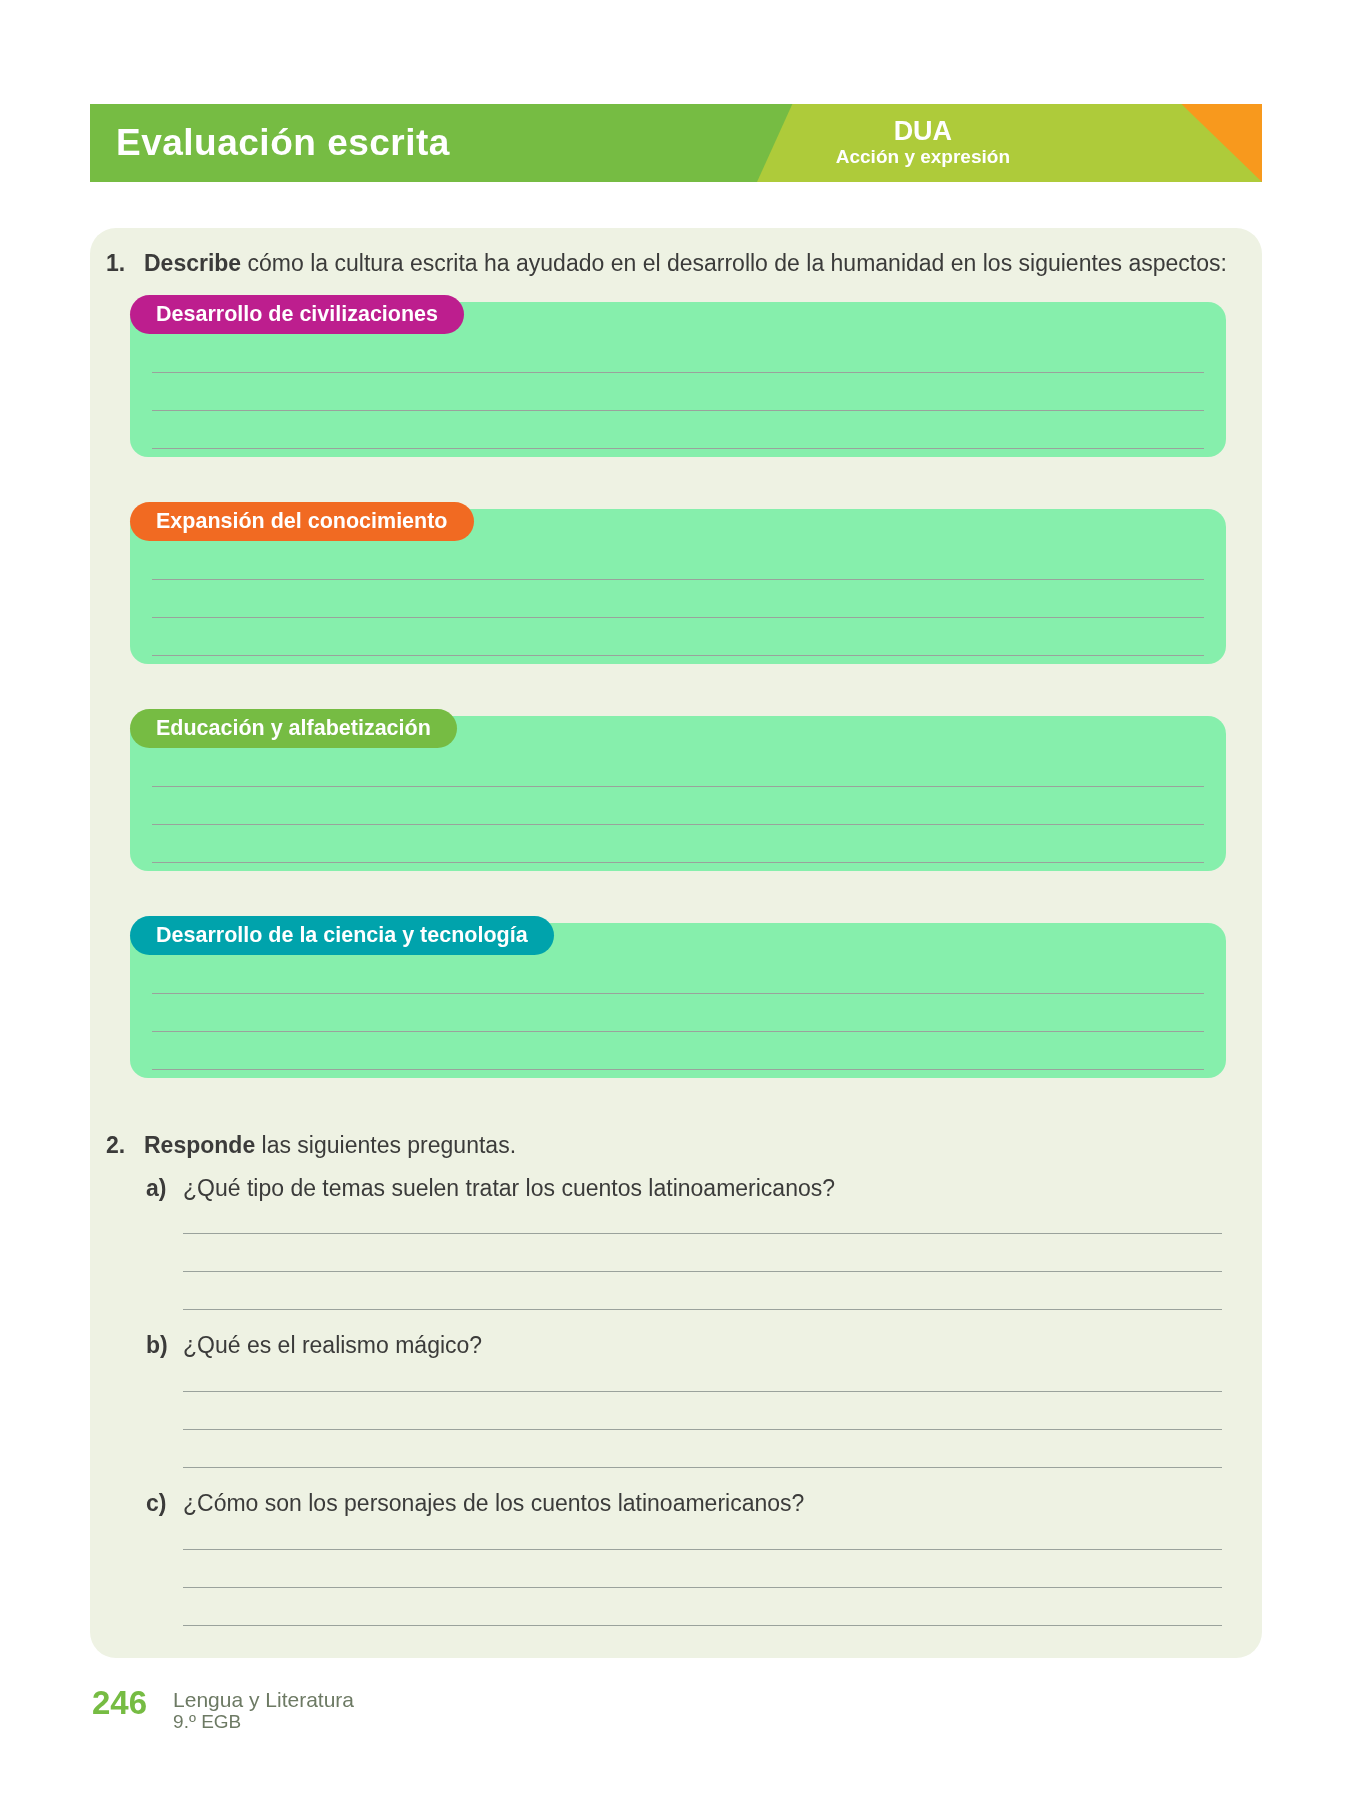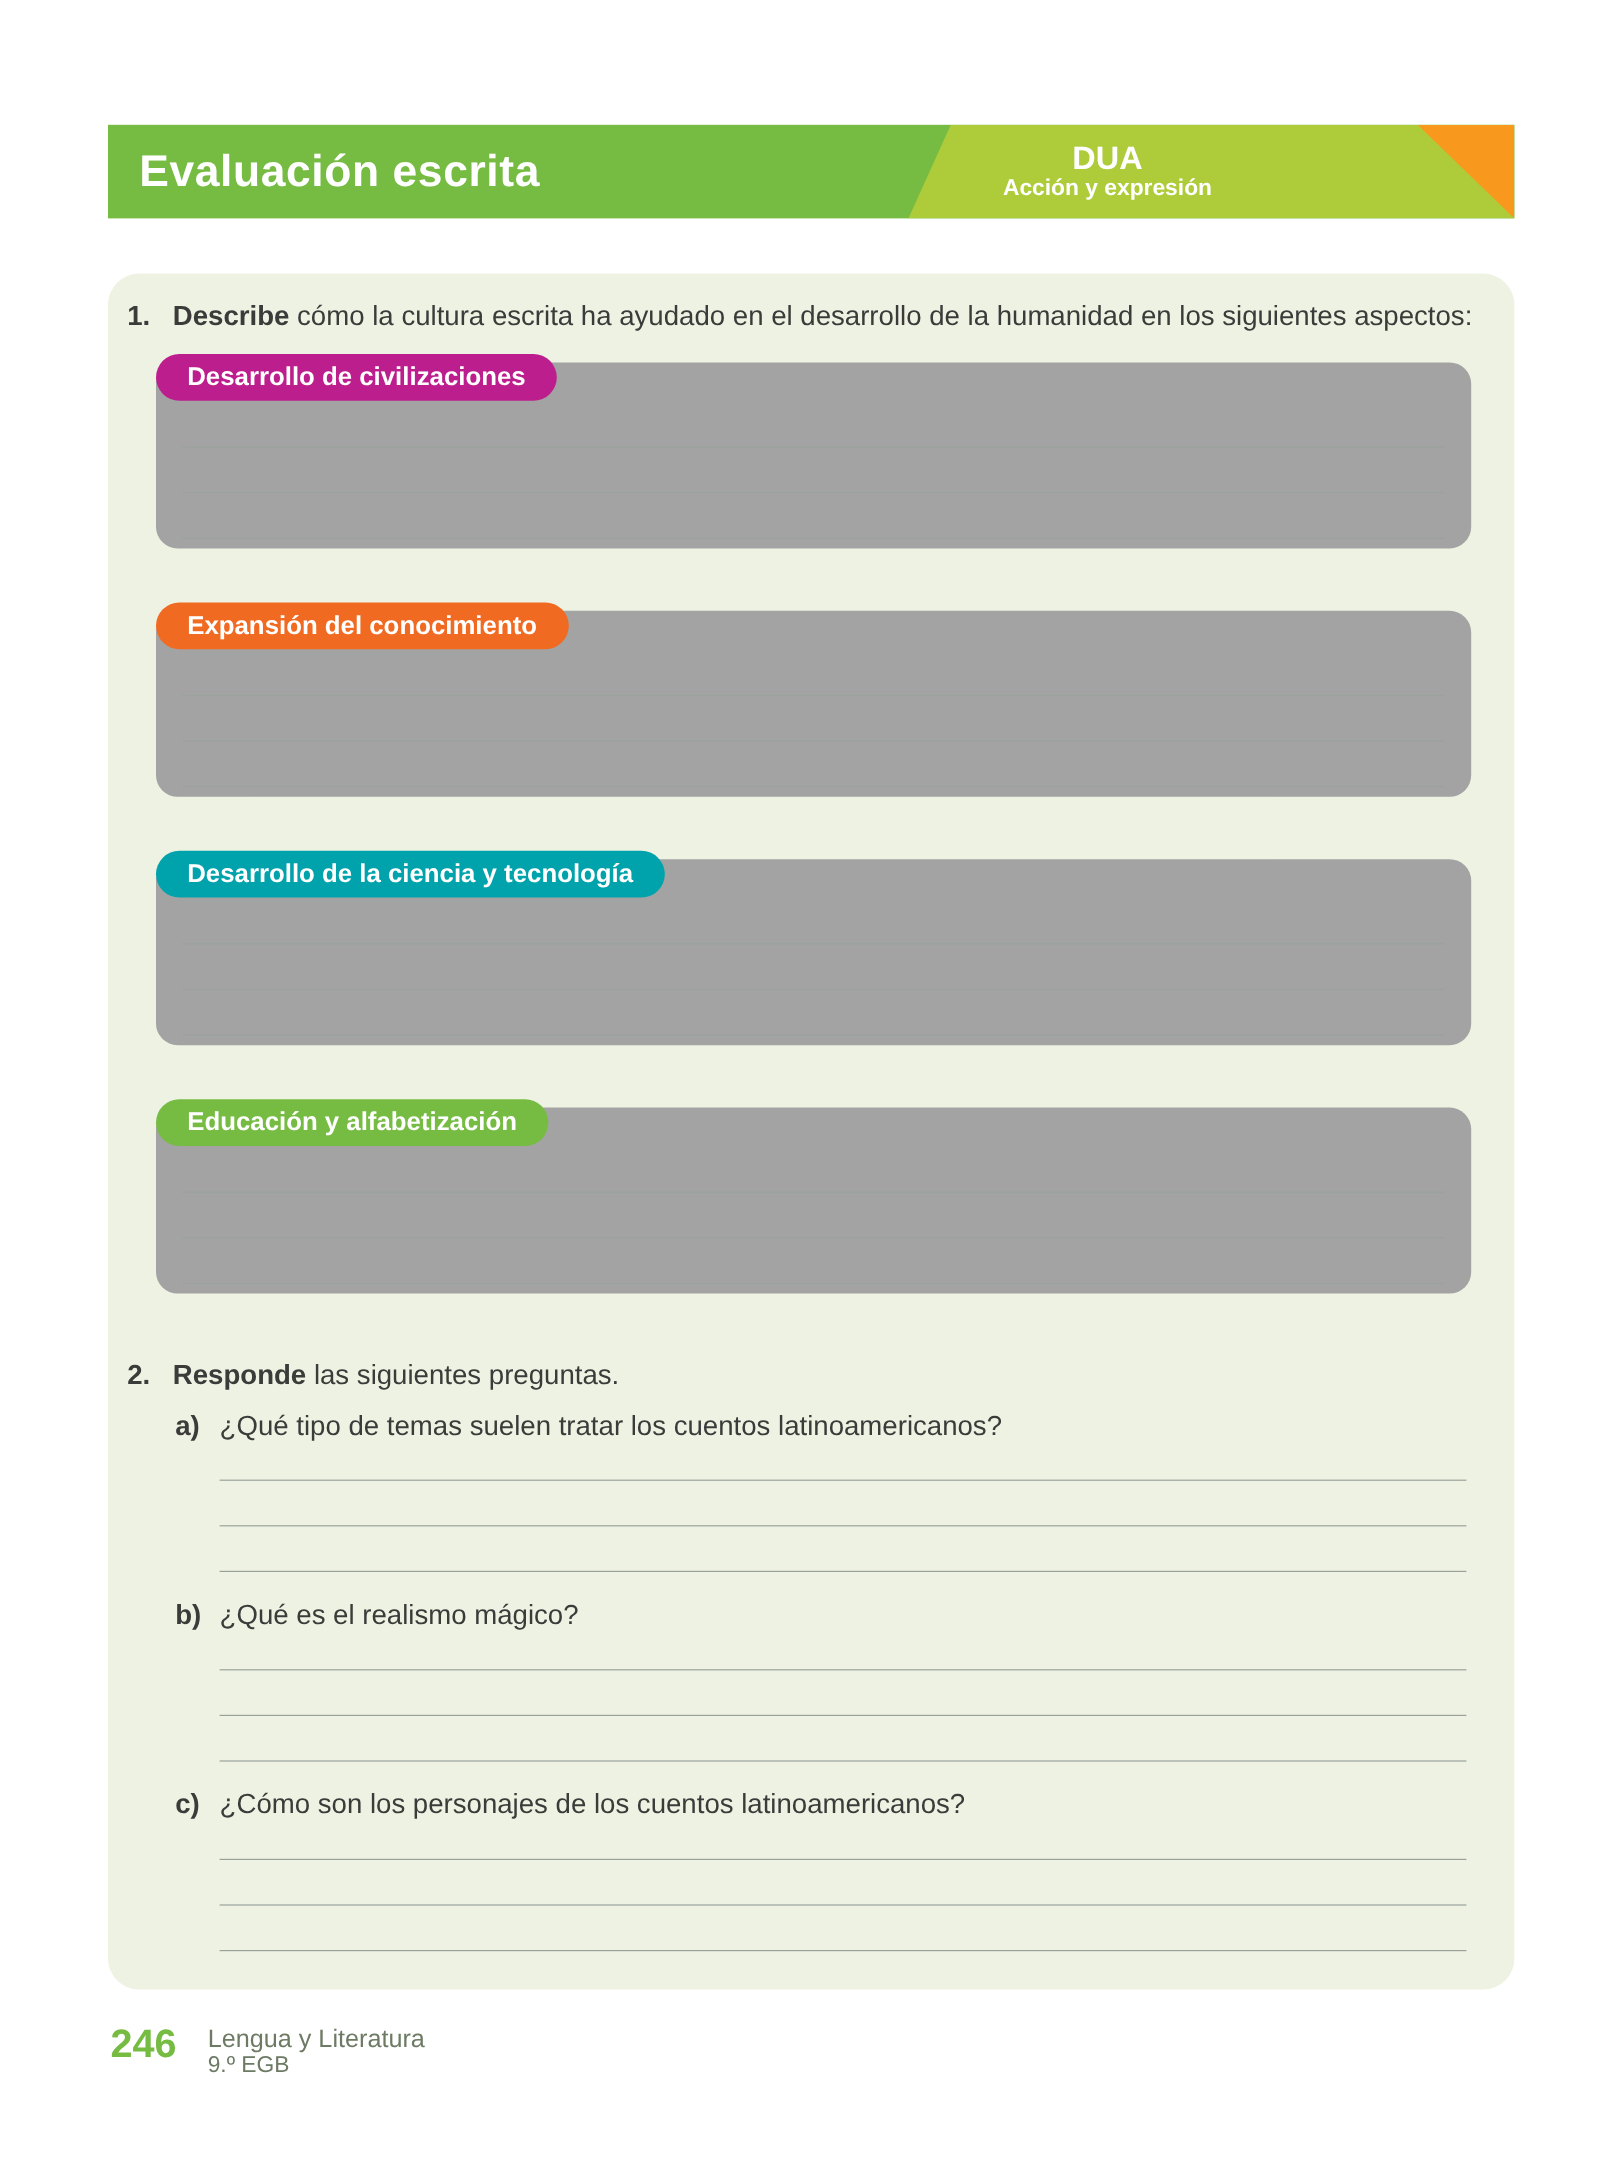--- a/index.html
+++ b/index.html
@@ -39,21 +39,21 @@
     background:#eef2e3; border-radius:26px; padding-top:22px;
   }
   .q-row { display:flex; margin:0 30px 0 16px; font-size:23px; line-height:1.15; }
   .q-num { font-weight:bold; flex:0 0 38px; }
   .q-text b { font-weight:bold; }
   .q2-row { margin-top:54px; }
 
   
   .answer-box {
     position:relative; margin:52px 36px 0 40px; height:155px;
-    background:#a3a3a3; border-radius:18px;
+    background:#86efac; border-radius:18px;
   }
   .answer-box.first { margin-top:26px; }
   .pill {
     position:absolute; top:-7px; left:0; height:39px; border-radius:20px;
     color:#ffffff; font-size:21.5px; font-weight:bold;
     display:inline-flex; align-items:center; padding:0 26px; white-space:nowrap;
   }
   .box-lines { position:absolute; left:22px; right:22px; top:0; }
   .box-line { height:38px; border-bottom:1.5px solid #9aa29c; }
   .box-line:first-child { height:71px; }
@@ -111,33 +111,33 @@
         <span>Expansión del conocimiento</span>
       </div>
       <div class="box-lines">
         <div class="box-line"></div>
         <div class="box-line"></div>
         <div class="box-line"></div>
       </div>
     </div>
 
     <div class="answer-box">
-      <div class="pill" style="background-color: rgb(0, 163, 172);">
-        <span>Desarrollo de la ciencia y tecnología</span>
+      <div class="pill" style="background-color: rgb(118, 188, 67);">
+        <span>Educación y alfabetización</span>
       </div>
       <div class="box-lines">
         <div class="box-line"></div>
         <div class="box-line"></div>
         <div class="box-line"></div>
       </div>
     </div>
 
     <div class="answer-box">
-      <div class="pill" style="background-color: rgb(118, 188, 67);">
-        <span>Educación y alfabetización</span>
+      <div class="pill" style="background-color: rgb(0, 163, 172);">
+        <span>Desarrollo de la ciencia y tecnología</span>
       </div>
       <div class="box-lines">
         <div class="box-line"></div>
         <div class="box-line"></div>
         <div class="box-line"></div>
       </div>
     </div>
 
     <div class="q-row q2-row">
       <div class="q-num">2.</div>

